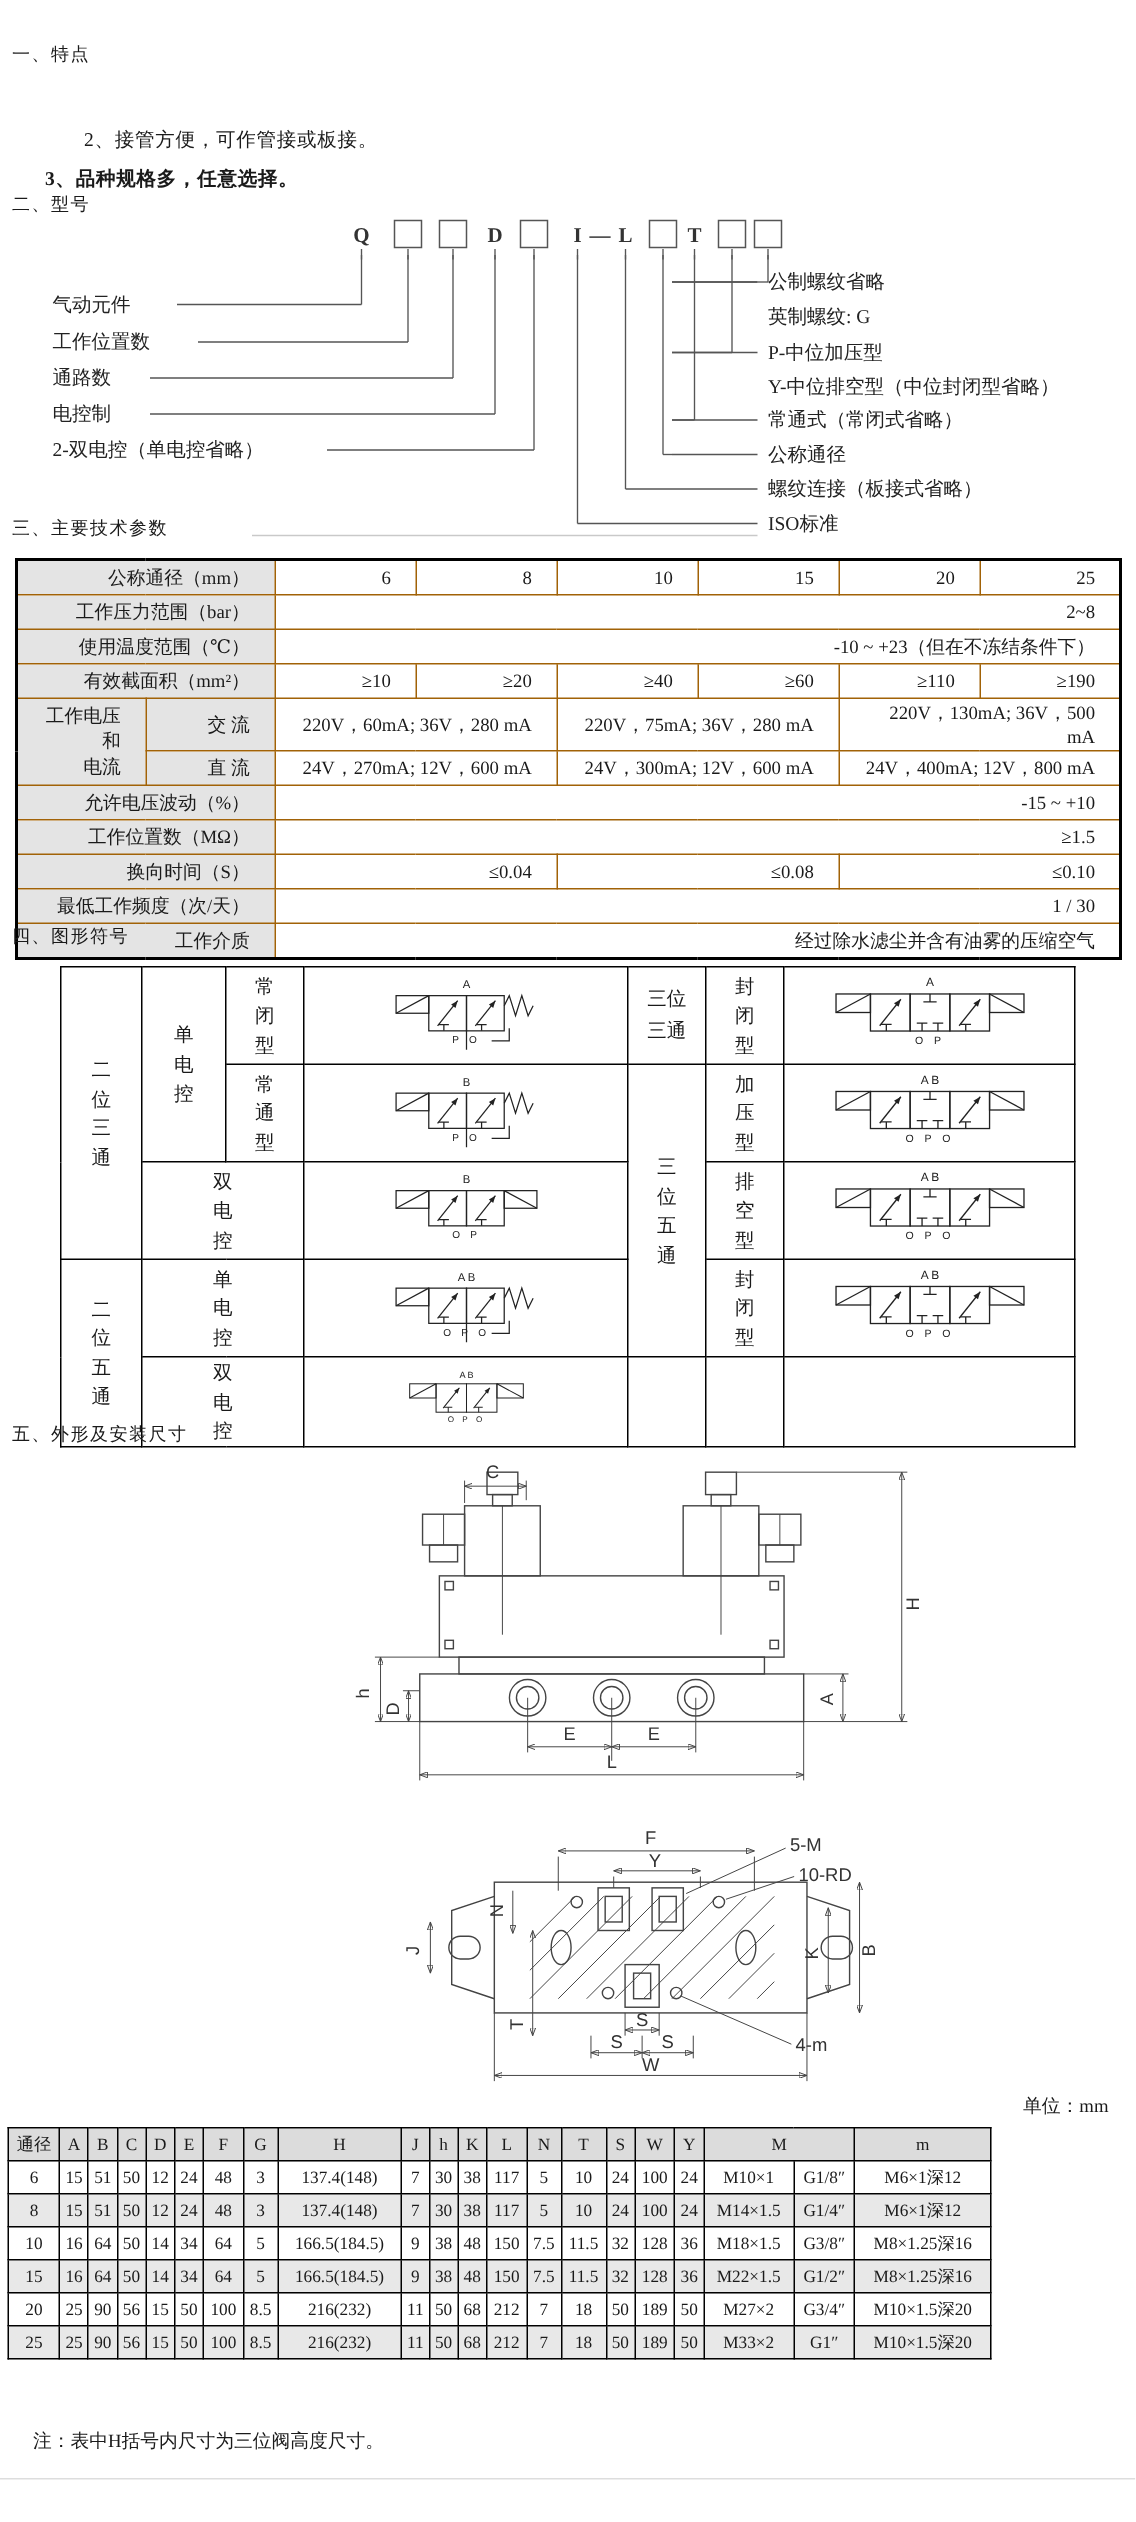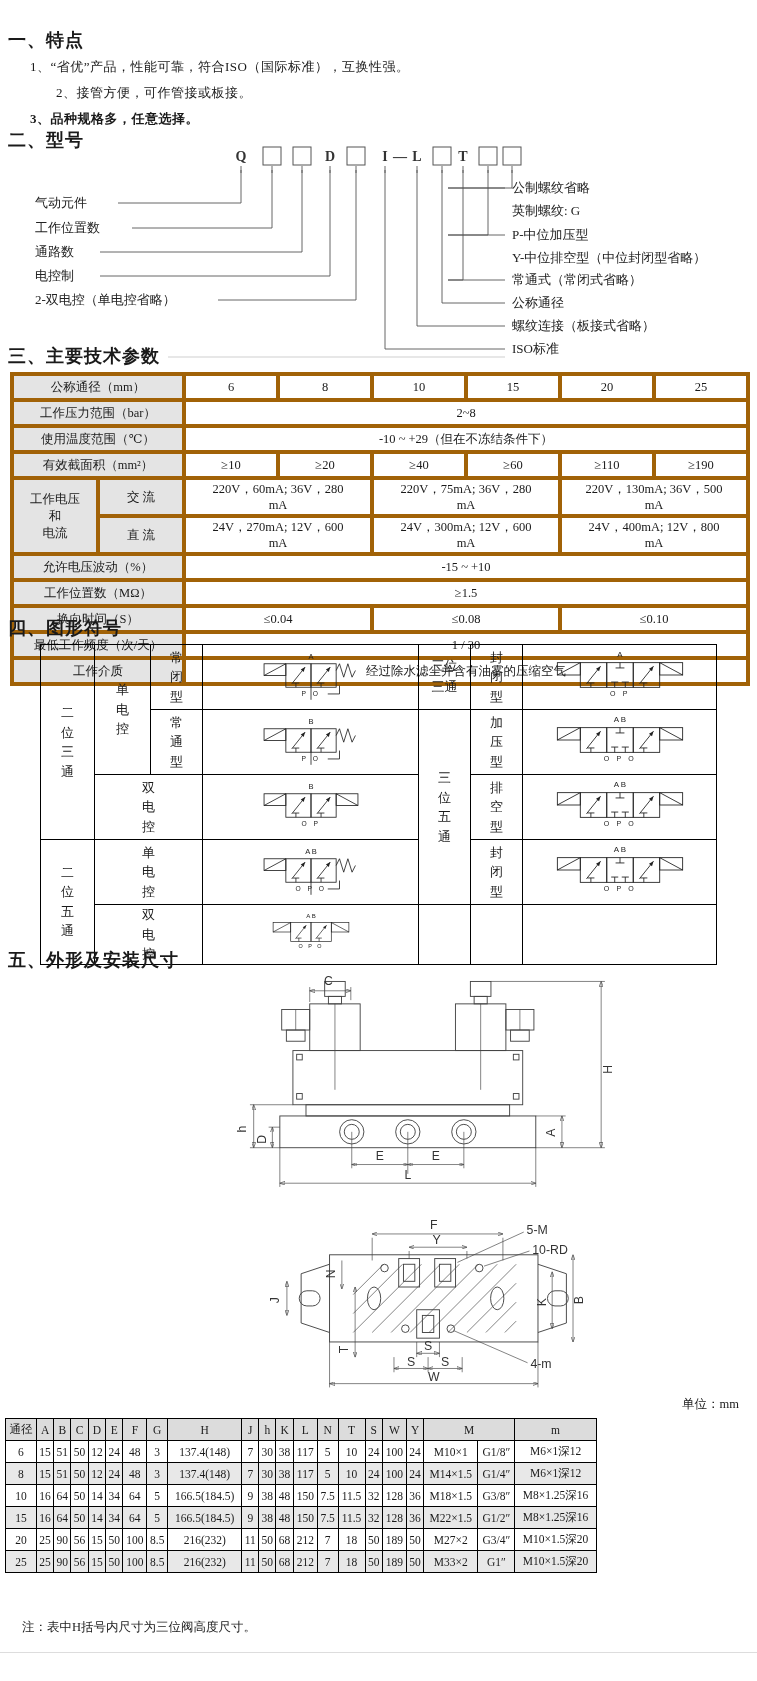--- a/index.html
+++ b/index.html
@@ -1,59 +1,58 @@
 <!DOCTYPE html>
 <html><head>
 <meta charset="utf-8">
 <style>
   html,body{margin:0;padding:0;background:#fff;}
   #page{position:relative;width:757px;height:1681px;background:#ffffff;overflow:hidden;
         font-family:"Liberation Serif","DejaVu Serif",serif;color:#1a1a1a;}
   .abs{position:absolute;}
-  .h1{font-size:18px;font-weight:bold;letter-spacing:1px;}
+  .h1{font-size:12px;font-weight:normal;letter-spacing:1px;}
   .item{font-size:13px;letter-spacing:0.5px;}
   
   .mod line{stroke:#555;stroke-width:0.9;}
   .mod rect{stroke:#555;fill:none;stroke-width:1;}
   .mod text{font-size:13px;fill:#222;}
   .mod .code{font-size:14px;font-weight:bold;fill:#333;}
   .mod .ghost{stroke:#c9c9c9;}
   
   .ptable{border-collapse:collapse;width:736px;table-layout:fixed;border:2px solid #000;}
-  .ptable td{border:4px solid #a16207;text-align:center;font-size:12.5px;height:20px;padding:1px 16px;overflow:hidden;}
+  .ptable td{border:1px solid #a16207;text-align:right;font-size:12.5px;height:20px;padding:1px 16px;overflow:hidden;}
   .ptable td.lab{background:#e4e4e4;}
   
   .stable{border-collapse:collapse;width:676px;table-layout:fixed;}
   .stable td{border:1px solid #000;text-align:center;vertical-align:middle;font-size:13px;padding:0;}
   .vtext{display:inline-block;width:15px;line-height:1.5;word-break:break-all;white-space:normal;font-size:13px;}
   .vtext2{display:inline-block;width:30px;line-height:1.6;word-break:break-all;white-space:normal;font-size:13px;}
   .valve line,.valve rect,.valve path{stroke:#222;fill:none;stroke-width:1;}
   .valve polygon{fill:#222;stroke:none;}
   .valve text{fill:#222;stroke:none;font-family:"Liberation Sans",sans-serif;}
   
   .draw line,.draw rect,.draw path,.draw circle,.draw ellipse,.draw polyline{stroke:#444;fill:none;stroke-width:1;}
   .draw .thin{stroke-width:0.7;}
   .draw text{fill:#333;stroke:none;font-size:13px;font-family:"Liberation Sans",sans-serif;}
   
-  .dtable{border-collapse:collapse;width:592px;border:1.5px solid #000;}
+  .dtable{border-collapse:collapse;width:656px;border:1.5px solid #000;}
   .dtable th,.dtable td{border:1px solid #000;text-align:center;font-size:11.5px;font-weight:normal;
         white-space:nowrap;padding:3px 1px;}
   .dtable th{background:#dcdcdc;}
   .dtable tr.alt td{background:#e8e8e8;}
   .note{font-size:12.5px;margin-top:17px;}
   .unit{font-size:12.5px;}
   .hr{border-top:1px solid #ddd;}
 </style>
 </head>
 <body>
 
 <div id="page">
 
   <div class="abs h1" style="left:8px;top:28px;">一、特点</div>
-  <div class="abs item" style="left:30px;top:58px;">1、“省优”产品，性能可靠，符合ISO（国际标准），互换性强。</div>
   <div class="abs item" style="left:30px;top:84px;margin-left:26px;">2、接管方便，可作管接或板接。</div>
   <div class="abs item" style="left:30px;top:110px;font-weight:bold;">3、品种规格多，任意选择。</div>
 
   <div class="abs h1" style="left:8px;top:128px;">二、型号</div>
   <svg class="abs mod" style="left:0;top:142px;" width="757" height="222" viewBox="0 0 757 222">
 
     <text class="code" x="241" y="19" text-anchor="middle">Q</text>
     <rect x="263" y="5" width="18" height="18"></rect>
     <rect x="293" y="5" width="18" height="18"></rect>
     <text class="code" x="330" y="19" text-anchor="middle">D</text>
@@ -147,21 +146,21 @@
       <td>15</td>
       <td>20</td>
       <td>25</td>
     </tr>
     <tr>
       <td colspan="2" class="lab">工作压力范围（bar）</td>
       <td colspan="6">2~8</td>
     </tr>
     <tr>
       <td colspan="2" class="lab">使用温度范围（℃）</td>
-      <td colspan="6">-10 ~ +29（但在不冻结条件下）</td>
+      <td colspan="6">-10 ~ +23（但在不冻结条件下）</td>
     </tr>
     <tr>
       <td colspan="2" class="lab">有效截面积（mm²）</td>
       <td>≥10</td>
       <td>≥20</td>
       <td>≥40</td>
       <td>≥60</td>
       <td>≥110</td>
       <td>≥190</td>
     </tr>

